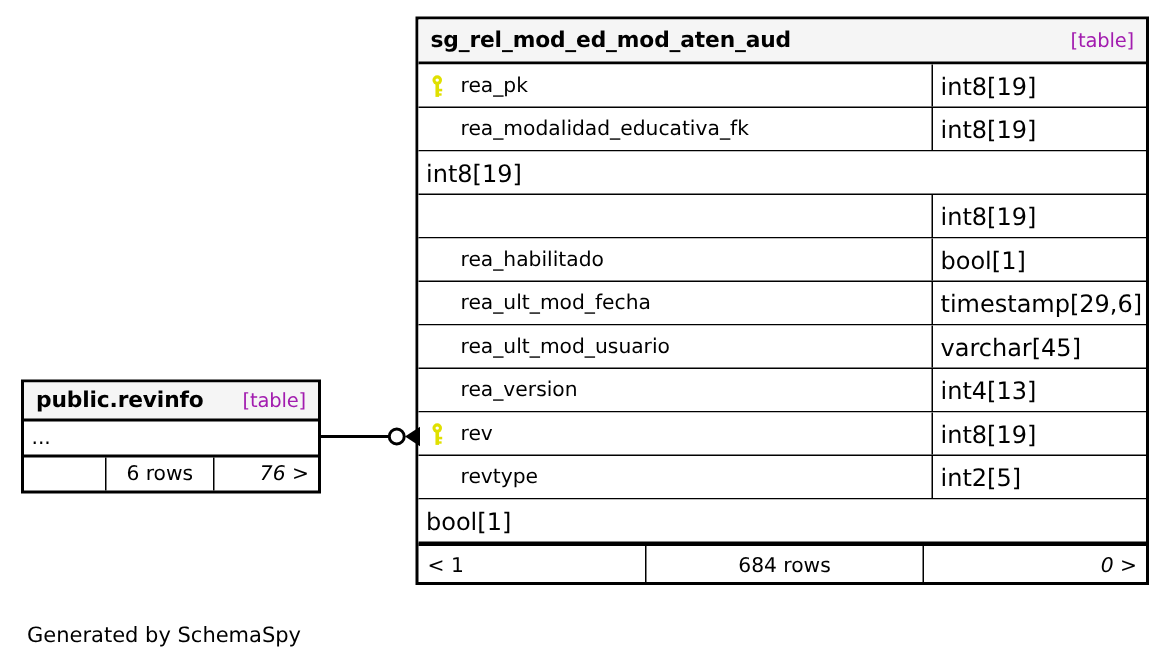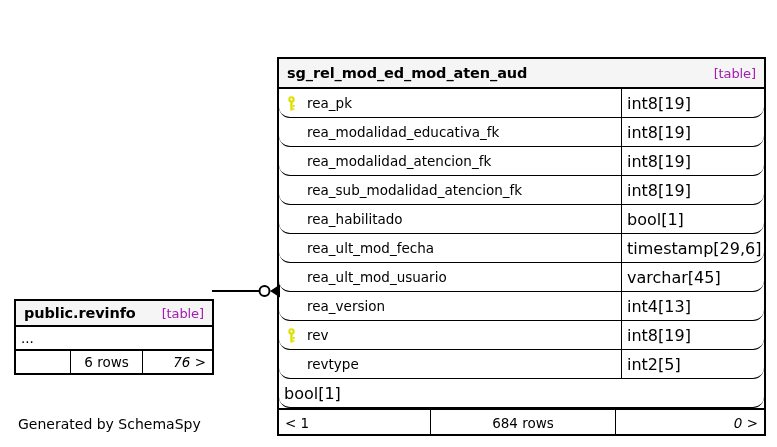--- a/index.html
+++ b/index.html
@@ -15,21 +15,20 @@
     font-family: "DejaVu Sans", "Liberation Sans", sans-serif;
     color: #000000;
   }
 
   
   .entity {
     position: absolute;
     box-sizing: border-box;
     border: 2px solid #000000;
     background: #ffffff;
-    margin-top: 46px;
   }
   .entity-header {
     box-sizing: border-box;
     background: #f5f5f5;
     border-bottom: 2px solid #000000;
     display: flex;
     align-items: center;
     justify-content: space-between;
     padding: 0 8px;
     font-weight: bold;
@@ -111,21 +110,21 @@
   .fcell.right  { justify-content: flex-end; }
 
   
   #main-table {
     left: 277px;
     top: 11px;
     width: 489px;
     height: 379px;
   }
   #main-table .entity-header { height: 30px; }
-  #main-table .col-row { height: 29px; border-radius: 11px; }
+  #main-table .col-row { height: 29px; }
   #main-table .col-name { width: 343px; flex: 0 0 343px; }
   #main-table .col-type { width: 142px; flex: 1 1 auto; }
   #main-table .entity-footer { height: 28px; }
   #main-table .entity-footer .fcell.left   { width: 152px; flex: 0 0 152px; }
   #main-table .entity-footer .fcell.center { width: 185px; flex: 0 0 185px; }
   #main-table .entity-footer .fcell.right  { flex: 1 1 auto; }
 
   
   #related-table {
     left: 14px;
@@ -195,31 +194,26 @@
 
   <div class="col-row">
     <div class="col-name">
       <span class="key-slot"></span>
       <span>rea_modalidad_educativa_fk</span>
     </div>
     <div class="col-type">int8[19]</div>
   </div>
 
   <div class="col-row">
-    <div class="col-name">
-      <span class="key-slot"></span>
-      <span>rea_modalidad_atencion_fk</span>
-    </div>
-    <div class="col-type">int8[19]</div>
-  </div>
-
-  <div class="col-row">
-    <div class="col-name">
-      <span class="key-slot"></span>
-      <span>rea_sub_modalidad_atencion_fk</span>
+    <div class="col-type">int8[19]</div>
+  </div>
+
+  <div class="col-row">
+    <div class="col-name">
+      <span class="key-slot"></span>
     </div>
     <div class="col-type">int8[19]</div>
   </div>
 
   <div class="col-row">
     <div class="col-name">
       <span class="key-slot"></span>
       <span>rea_habilitado</span>
     </div>
     <div class="col-type">bool[1]</div>

